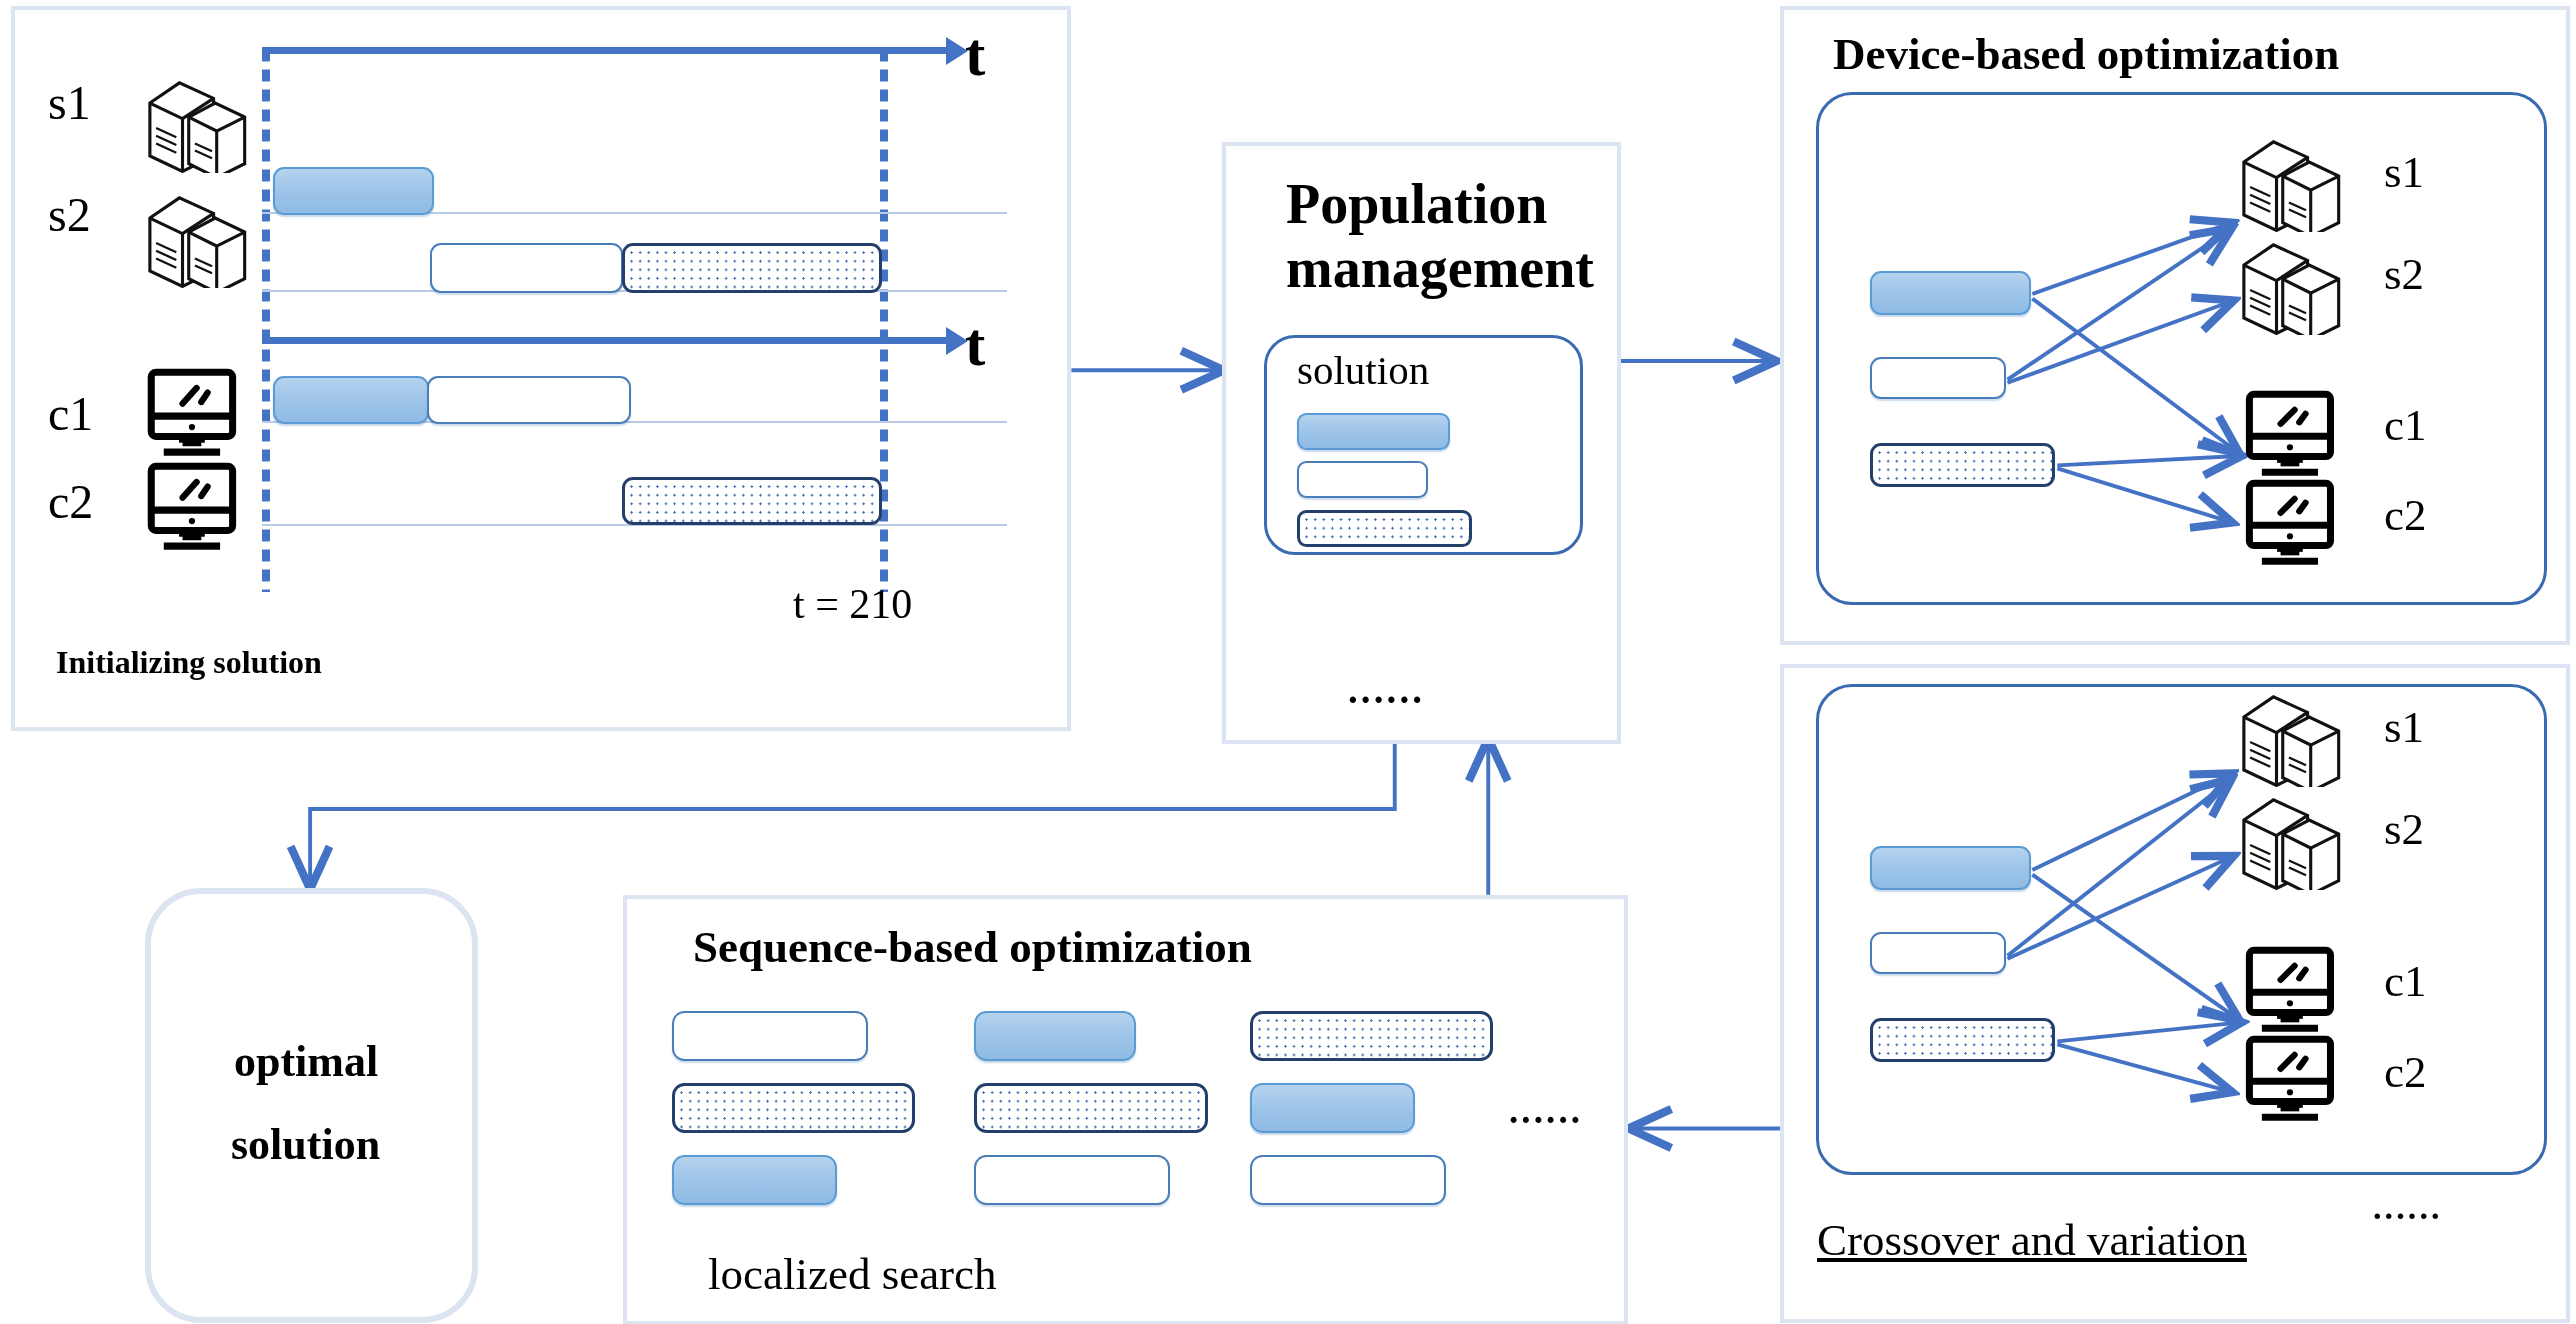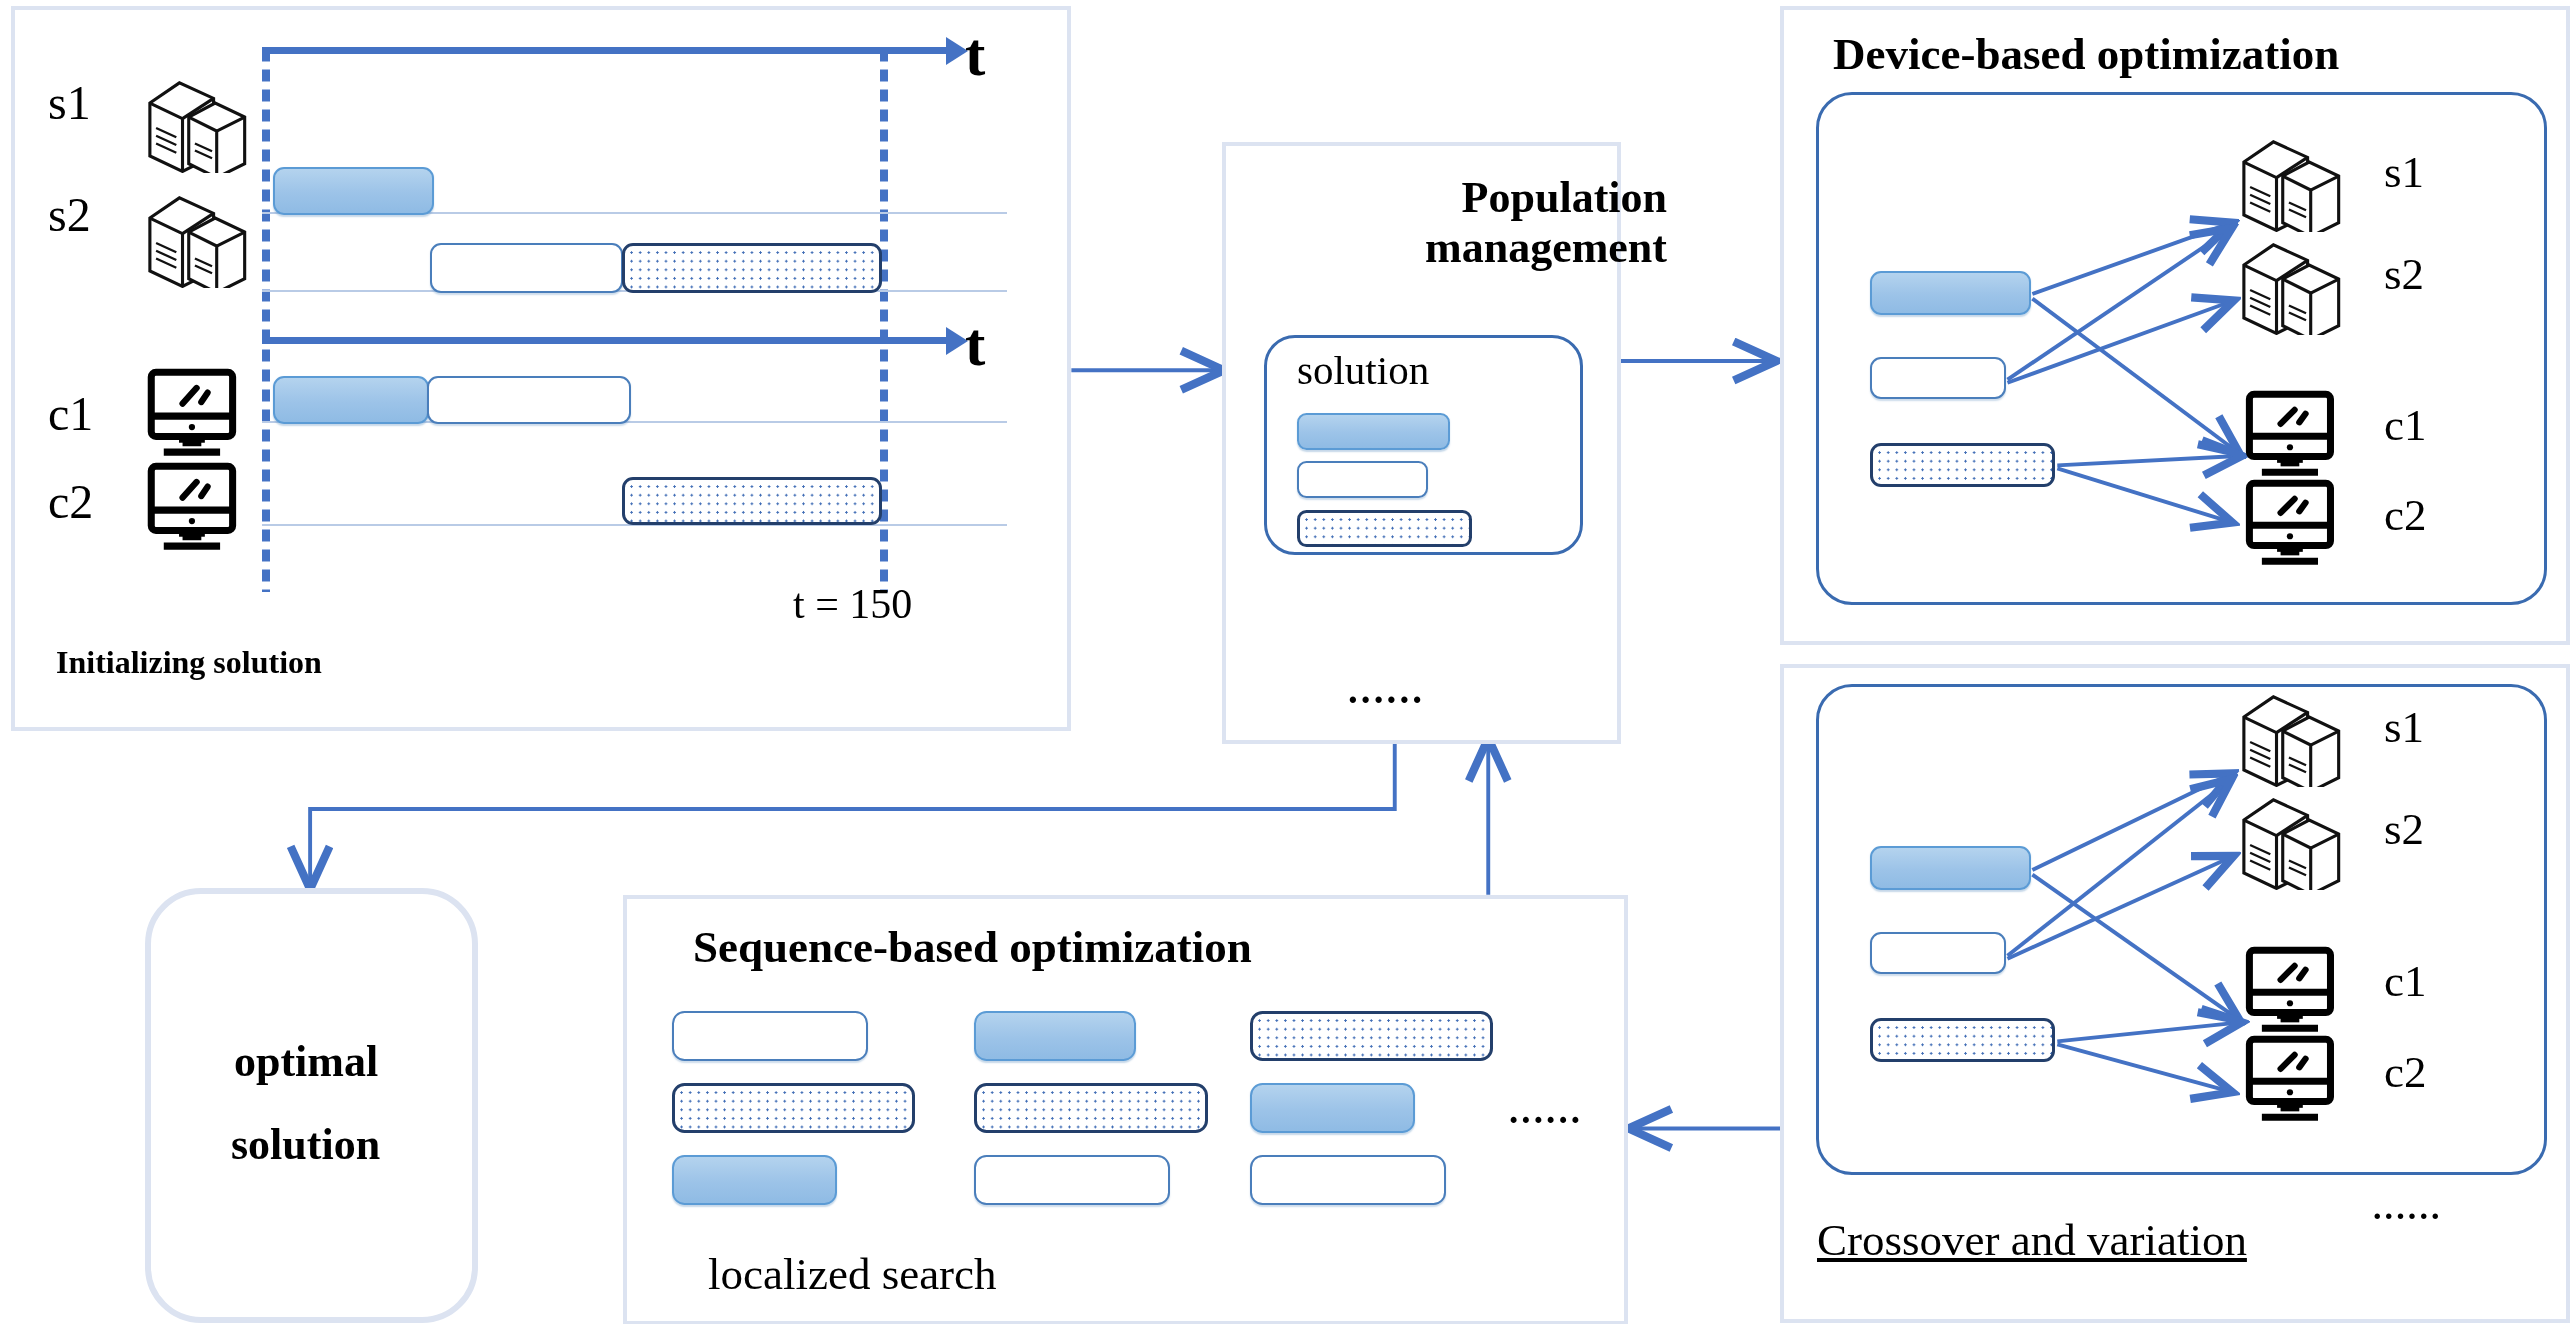--- a/index.html
+++ b/index.html
@@ -157,27 +157,27 @@
 <div class="bar bar-filled" style="left:273px;top:167px;width:161px;height:48px;"></div>
 
 <div class="bar bar-empty" style="left:430px;top:243px;width:193px;height:50px;"></div>
 <div class="bar bar-dot" style="left:622px;top:243px;width:260px;height:50px;"></div>
 
 <div class="bar bar-filled" style="left:273px;top:376px;width:156px;height:48px;"></div>
 <div class="bar bar-empty" style="left:427px;top:376px;width:204px;height:48px;"></div>
 
 <div class="bar bar-dot" style="left:622px;top:477px;width:260px;height:48px;"></div>
 
-<div class="lbl" style="left:793px;top:580px;font-size:42px;">t = 150</div>
+<div class="lbl" style="left:793px;top:580px;font-size:42px;">t = 210</div>
 
 <div class="ttl" style="left:56px;top:644px;font-size:32px;">Initializing solution</div>
 
 <div class="panel" style="left:1222px;top:142px;width:399px;height:602px;"></div>
 
-<div class="ttl" style="left:1355px;top:173px;font-size:44px;width:312px;white-space:normal;line-height:1.14;text-align:right;">Population management</div>
+<div class="ttl" style="left:1286px;top:173px;font-size:56px;width:312px;white-space:normal;line-height:1.14;">Population management</div>
 
 <div class="rr" style="left:1264px;top:335px;width:319px;height:220px;border-radius:31px;"></div>
 
 <div class="lbl" style="left:1297px;top:346px;font-size:41px;">solution</div>
 
 <div class="bar bar-filled" style="left:1297px;top:413px;width:153px;height:37px;border-radius:9.4px;"></div>
 <div class="bar bar-empty" style="left:1297px;top:461px;width:131px;height:37px;border-radius:9.4px;"></div>
 <div class="bar bar-dot" style="left:1297px;top:510px;width:175px;height:37px;border-radius:9.4px;"></div>
 
 <div class="dots" style="left:1348px;top:667px;font-size:39px;font-weight:bold;">......</div>

